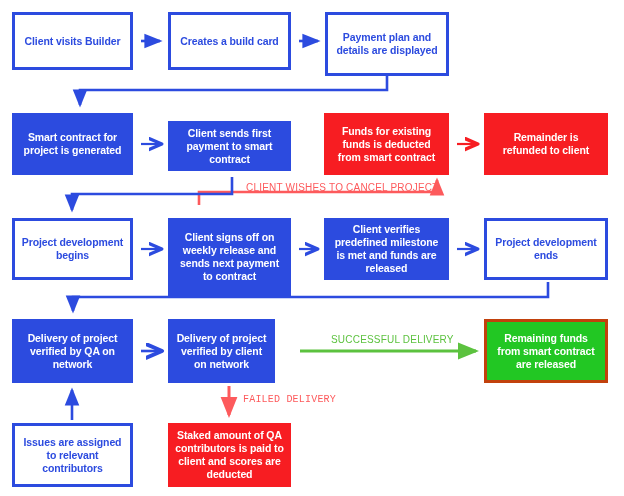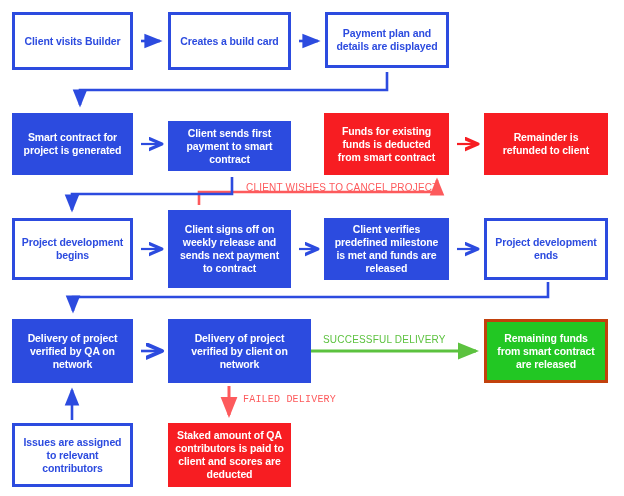--- a/index.html
+++ b/index.html
@@ -148,36 +148,36 @@
       <line x1="229" y1="386" x2="229" y2="415" stroke="#fd5a5c" stroke-width="3" marker-end="url(#ah-red-solid)"></line>
     </g>
 
     <g>
       <line x1="72" y1="420" x2="72" y2="390" stroke="#2c4bdf" stroke-width="2.6" marker-end="url(#ah-blue-solid)"></line>
     </g>
   </svg>
 
   <div class="node outline" style="left:12px;  top:12px;  width:121px; height:58px;">Client visits Builder</div>
   <div class="node outline" style="left:168px; top:12px;  width:123px; height:58px;">Creates a build card</div>
-  <div class="node outline" style="left:325px; top:12px;  width:124px; height:56px;">Payment plan and details are displayed</div>
+  <div class="node outline" style="left:325px; top:12px;  width:124px; height:64px;">Payment plan and details are displayed</div>
 
   <div class="node fill-blue" style="left:12px;  top:113px; width:121px; height:62px;">Smart contract for project is generated</div>
   <div class="node fill-blue" style="left:168px; top:121px; width:123px; height:50px;">Client sends first payment to smart contract</div>
   <div class="node fill-red" style="left:324px; top:113px; width:125px; height:62px;">Funds for existing funds is deducted from smart contract</div>
   <div class="node fill-red" style="left:484px; top:113px; width:124px; height:62px;">Remainder is refunded to client</div>
 
   <div class="node outline" style="left:12px;  top:218px; width:121px; height:62px;">Project development begins</div>
-  <div class="node fill-blue" style="left:168px; top:210px; width:123px; height:78px;">Client signs off on weekly release and sends next payment to contract</div>
+  <div class="node fill-blue" style="left:168px; top:218px; width:123px; height:78px;">Client signs off on weekly release and sends next payment to contract</div>
   <div class="node fill-blue" style="left:324px; top:218px; width:125px; height:62px;">Client verifies predefined milestone is met and funds are released</div>
   <div class="node outline" style="left:484px; top:218px; width:124px; height:62px;">Project development ends</div>
 
   <div class="node fill-blue" style="left:12px;  top:319px; width:121px; height:64px;">Delivery of project verified by QA on network</div>
-  <div class="node fill-blue" style="left:168px; top:319px; width:143px; height:64px;">Delivery of project verified by client on network</div>
+  <div class="node fill-blue" style="left:168px; top:319px; width:107px; height:64px;">Delivery of project verified by client on network</div>
   <div class="node fill-green" style="left:484px; top:319px; width:124px; height:64px;">Remaining funds from smart contract are released</div>
 
   <div class="node outline" style="left:12px;  top:423px; width:121px; height:64px;">Issues are assigned to relevant contributors</div>
   <div class="node fill-red" style="left:168px; top:423px; width:123px; height:64px;">Staked amount of QA contributors is paid to client and scores are deducted</div>
 
   <div class="edge-label red" style="left:246px; top:182px;">CLIENT WISHES TO CANCEL PROJECT</div>
-  <div class="edge-label green" style="left:323px; top:334px;">SUCCESSFUL DELIVERY</div>
+  <div class="edge-label green" style="left:331px; top:334px;">SUCCESSFUL DELIVERY</div>
   <div class="edge-label red" style="left:243px; top:394px;font-family:Liberation Mono, monospace;">FAILED DELIVERY</div>
 
 </div>
 
 </body></html>

